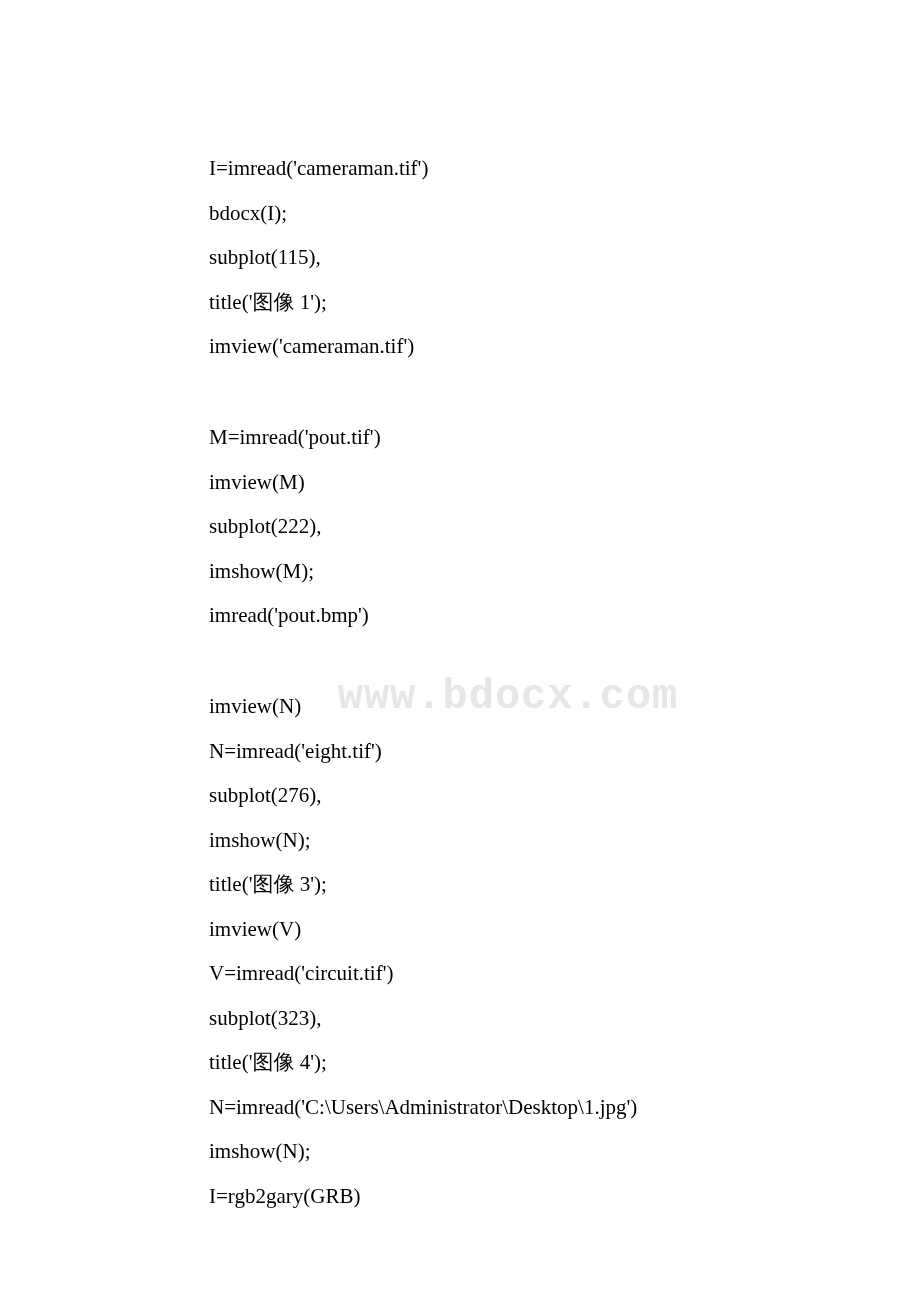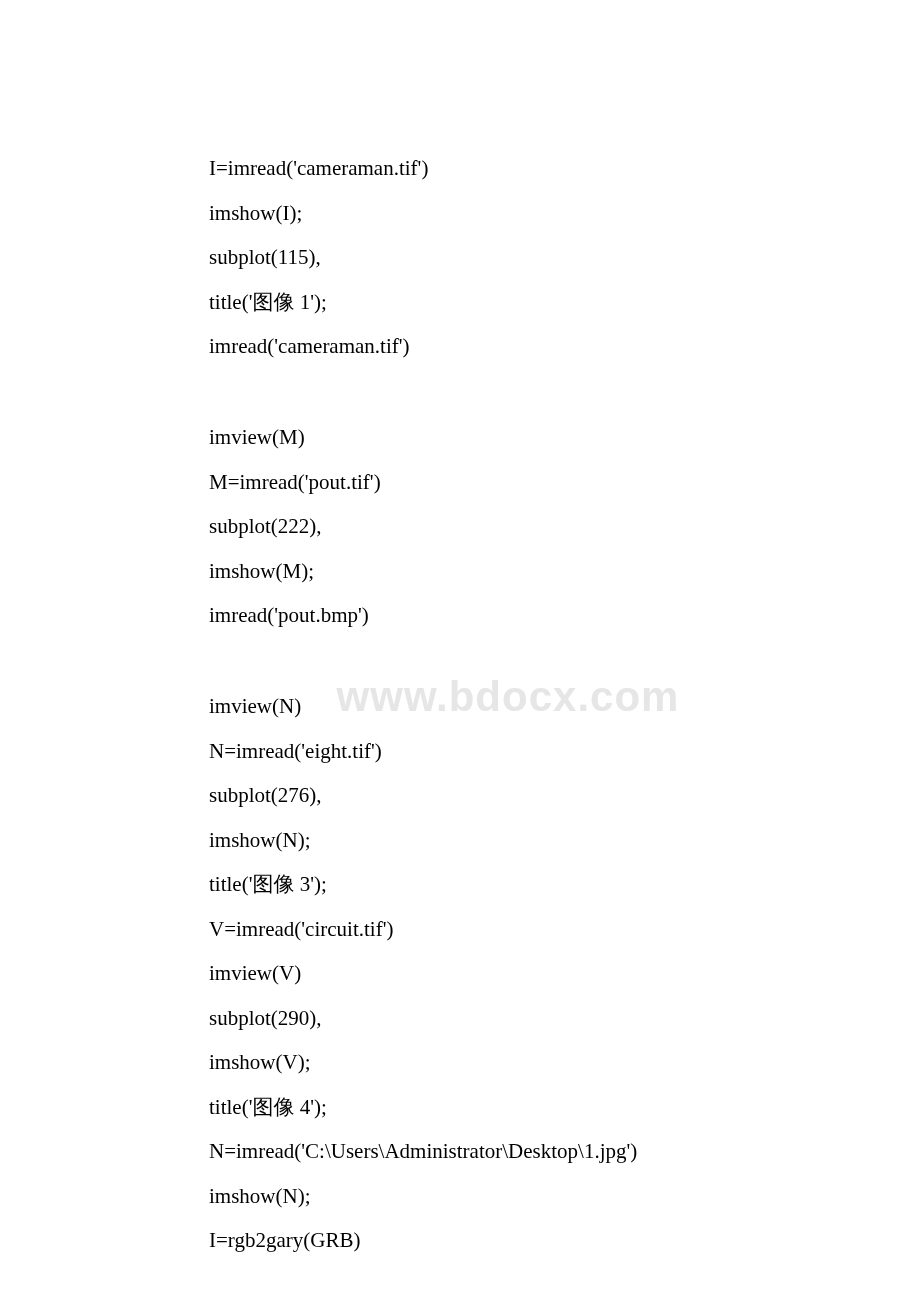--- a/index.html
+++ b/index.html
@@ -30,51 +30,50 @@
       position: absolute;
       left: 50%;
       top: 625px;
       transform: translateX(-50%);
       font-size: 42px;
       font-weight: bold;
       color: #e6e6e6;
       letter-spacing: 1px;
       z-index: 0;
       pointer-events: none;
-      font-family: Liberation Sans, sans-serif;
+      font-family: Liberation Mono, monospace;
     }
     .content {
       position: relative;
       z-index: 1;
     }
   </style>
 </head>
 <body>
 
 <div class="watermark">www.bdocx.com</div>
 
 <div class="content">
   <div class="code-line">I=imread('cameraman.tif')</div>
-  <div class="code-line">imshow(I);</div>
+  <div class="code-line">bdocx(I);</div>
   <div class="code-line">subplot(115),</div>
   <div class="code-line">title('图像 1');</div>
-  <div class="code-line">imread('cameraman.tif')</div>
+  <div class="code-line">imview('cameraman.tif')</div>
   <div class="blank"></div>
+  <div class="code-line">M=imread('pout.tif')</div>
   <div class="code-line">imview(M)</div>
-  <div class="code-line">M=imread('pout.tif')</div>
   <div class="code-line">subplot(222),</div>
   <div class="code-line">imshow(M);</div>
   <div class="code-line">imread('pout.bmp')</div>
   <div class="blank"></div>
   <div class="code-line">imview(N)</div>
   <div class="code-line">N=imread('eight.tif')</div>
   <div class="code-line">subplot(276),</div>
   <div class="code-line">imshow(N);</div>
   <div class="code-line">title('图像 3');</div>
+  <div class="code-line">imview(V)</div>
   <div class="code-line">V=imread('circuit.tif')</div>
-  <div class="code-line">imview(V)</div>
-  <div class="code-line">subplot(290),</div>
-  <div class="code-line">imshow(V);</div>
+  <div class="code-line">subplot(323),</div>
   <div class="code-line">title('图像 4');</div>
   <div class="code-line">N=imread('C:\Users\Administrator\Desktop\1.jpg')</div>
   <div class="code-line">imshow(N);</div>
   <div class="code-line">I=rgb2gary(GRB)</div>
 </div>
 
 </body></html>

